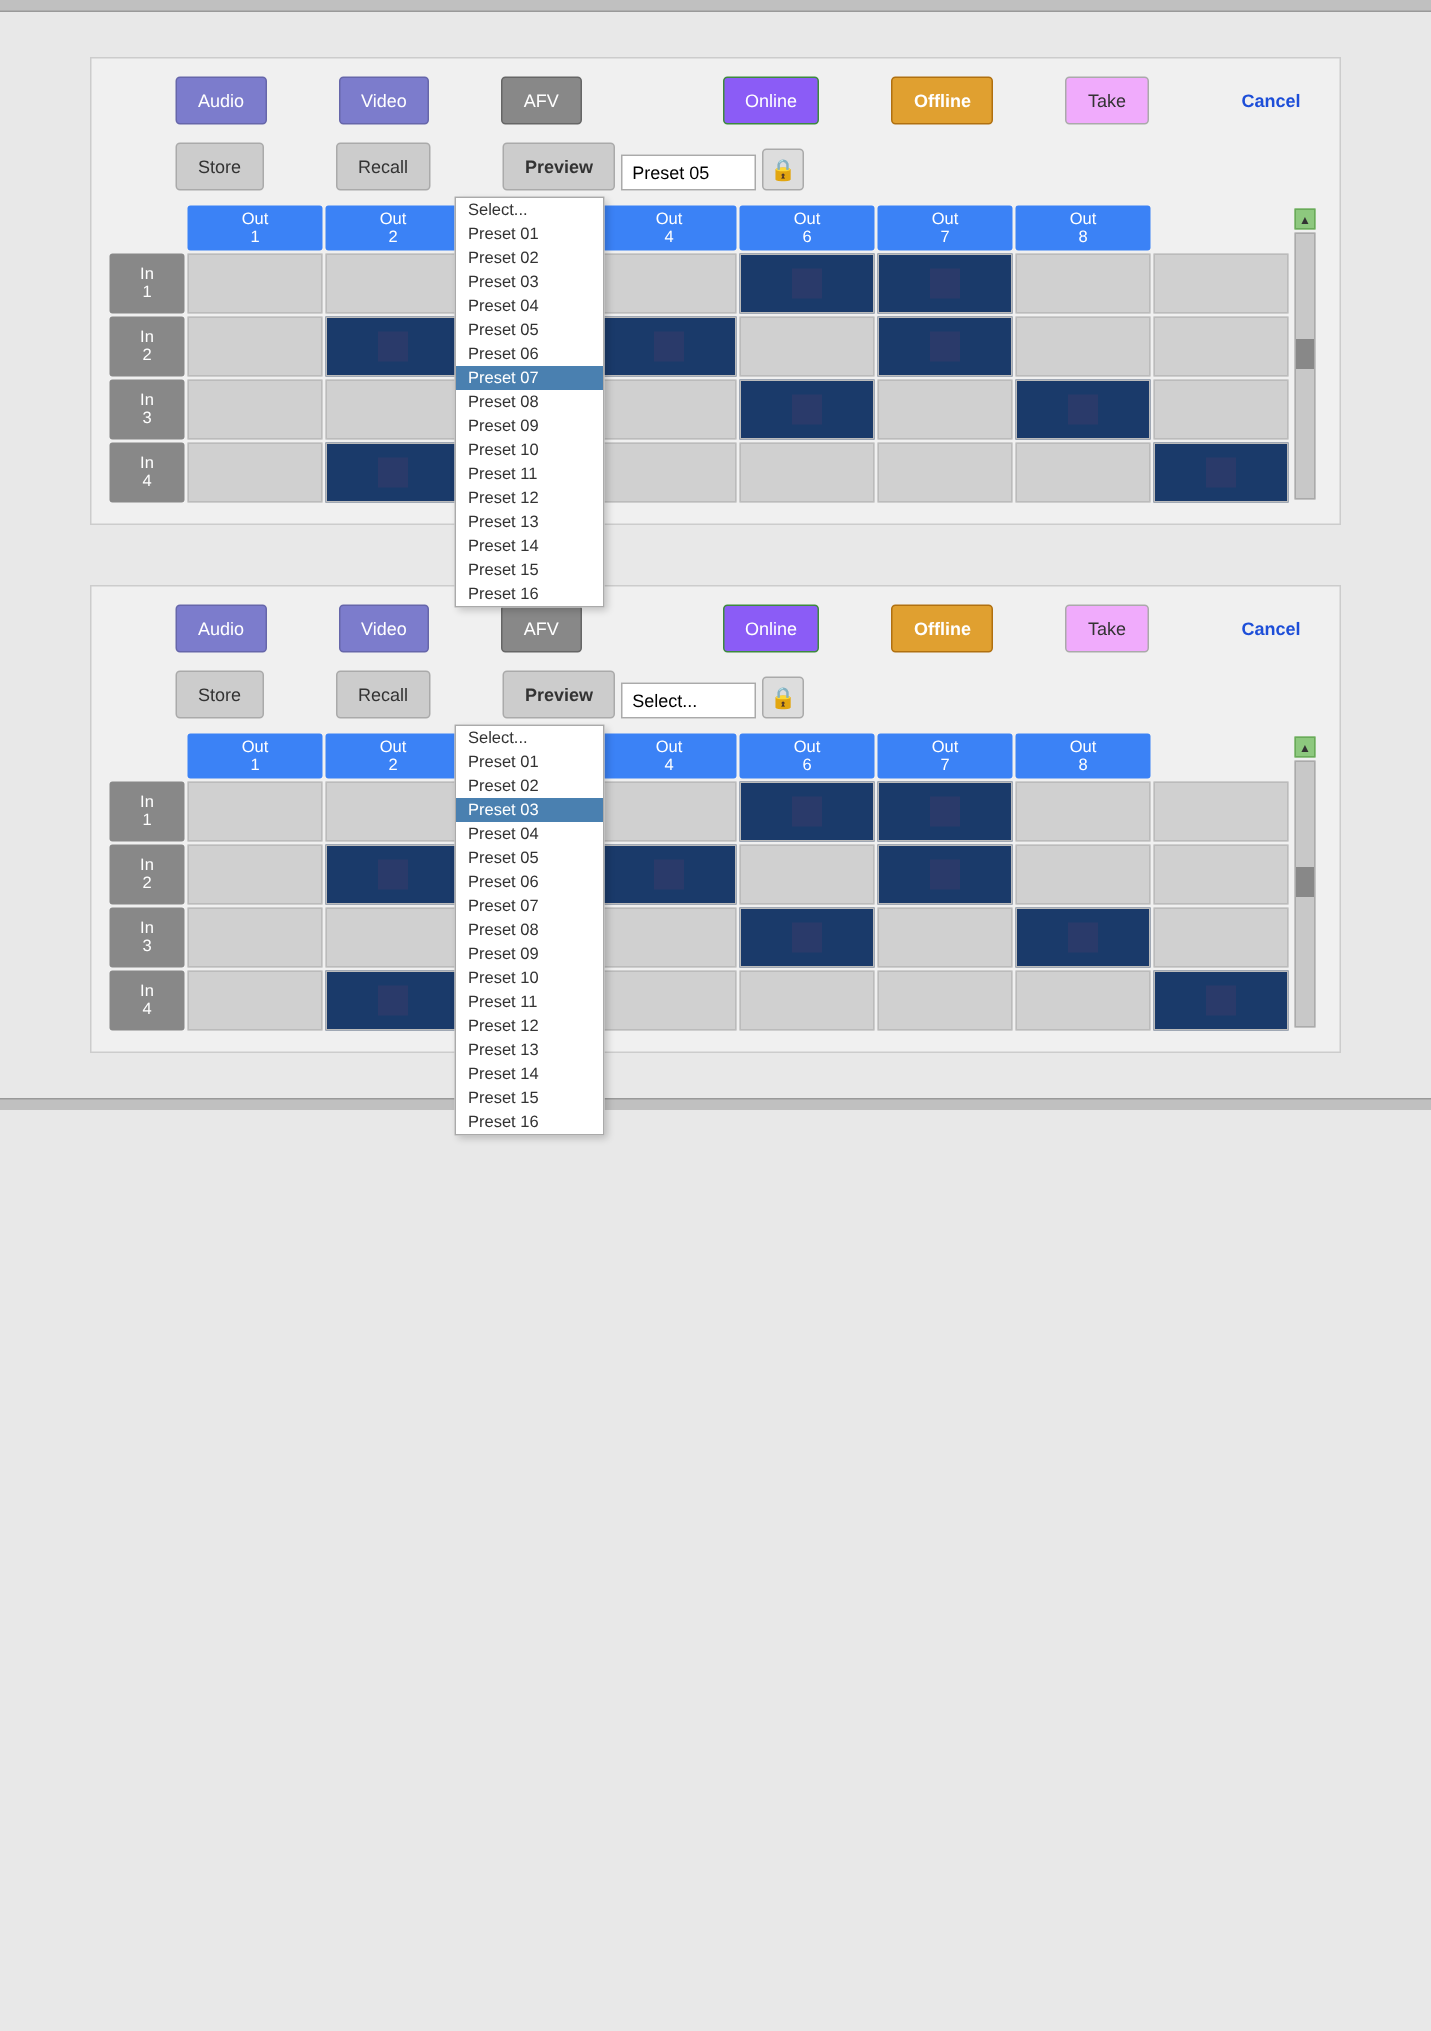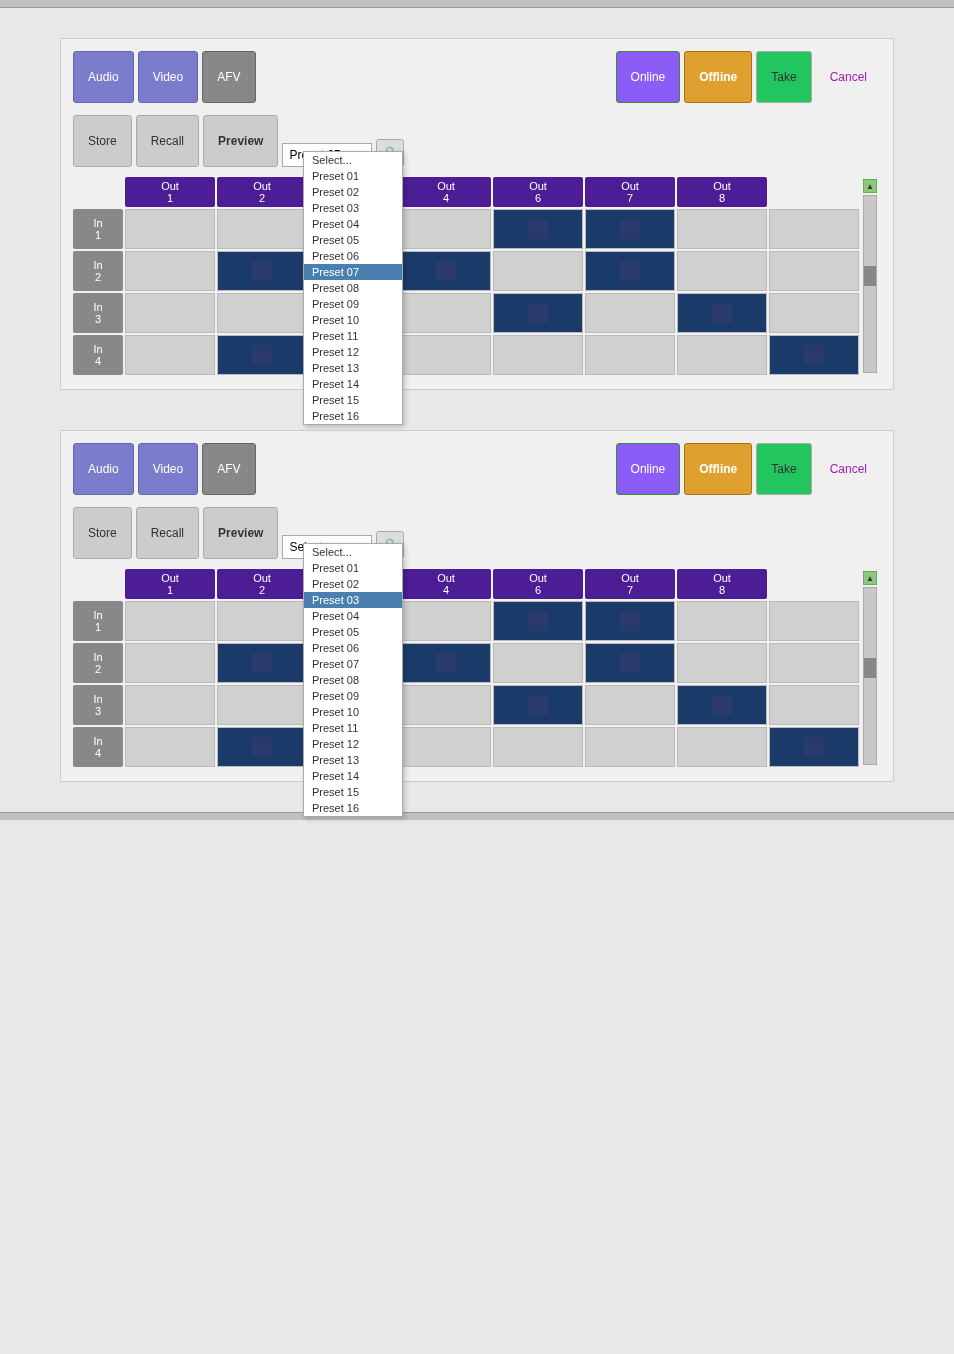--- a/index.html
+++ b/index.html
@@ -38,35 +38,36 @@
 
     
     .toolbar {
       display: flex;
       align-items: center;
       gap: 4px;
       margin-bottom: 12px;
     }
 
     .btn {
-      padding: 18px 14px;
+      padding: 8px 14px;
       border: 1px solid #aaa;
       border-radius: 3px;
       cursor: pointer;
       font-size: 12px;
       background: #ddd;
       color: #333;
+      margin-left: 44px;
     }
     .btn-audio { background: #7c7ccc; color: white; border-color: #6666aa; }
     .btn-video { background: #7c7ccc; color: white; border-color: #6666aa; }
     .btn-afv   { background: #888; color: white; border-color: #666; }
     .btn-online { background: #8b5cf6; color: white; border-color: #3d8a3d; }
     .btn-offline { background: #e0a030; color: white; border-color: #b07010; font-weight: bold; }
-    .btn-take  { background: #22c55e; color: #333; border-color: #aaa; }
-    .btn-cancel { background: transparent; border: none; color: #a21caf; }
+    .btn-take  { background: #f0abfc; color: #333; border-color: #aaa; }
+    .btn-cancel { background: transparent; border: none; color: #1d4ed8; font-weight: bold; }
     .btn-store { background: #ccc; color: #333; }
     .btn-recall { background: #ccc; color: #333; }
     .btn-preview { background: #ccc; color: #333; font-weight: bold; }
 
     .toolbar-spacer { flex: 1; }
 
     
     .toolbar2 {
       display: flex;
       align-items: flex-end;
@@ -107,21 +108,21 @@
       text-align: center;
       padding: 3px 2px;
       font-size: 11px;
       color: #333;
       display: flex;
       flex-direction: column;
       align-items: center;
       justify-content: center;
     }
     .header-cell.blue-header {
-      background: #4c1d95;
+      background: #3b82f6;
       color: white;
       border-radius: 2px;
     }
 
     .row-header {
       background: #888;
       color: white;
       text-align: center;
       padding: 6px 2px;
       font-size: 11px;

